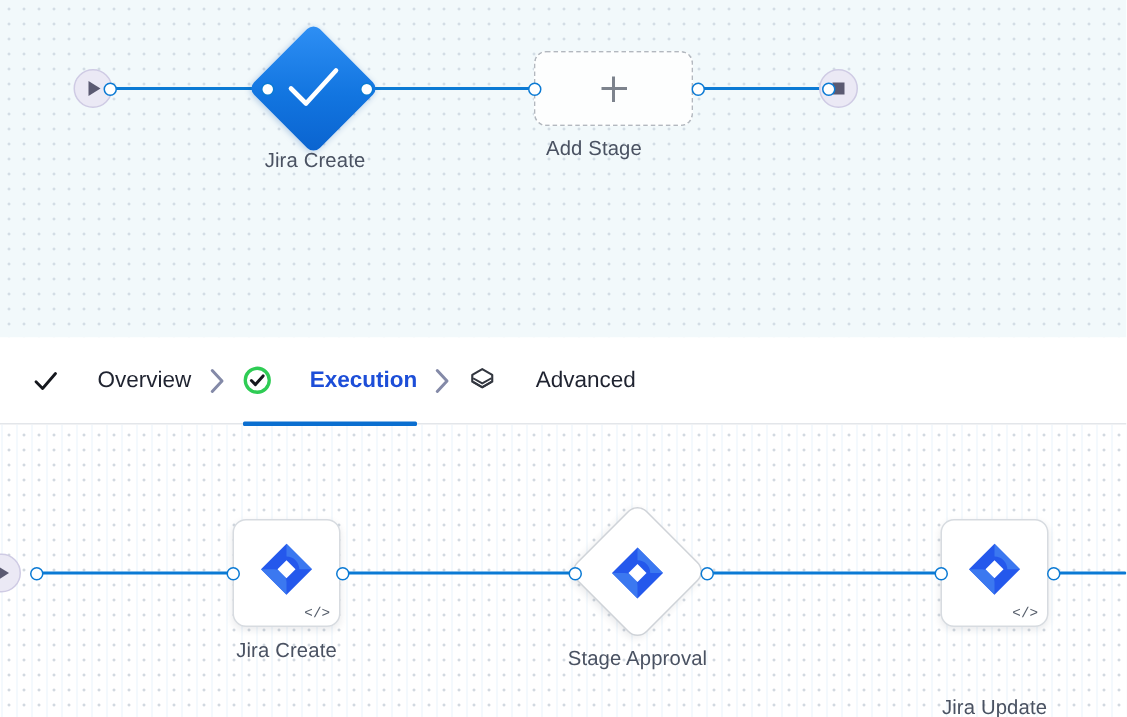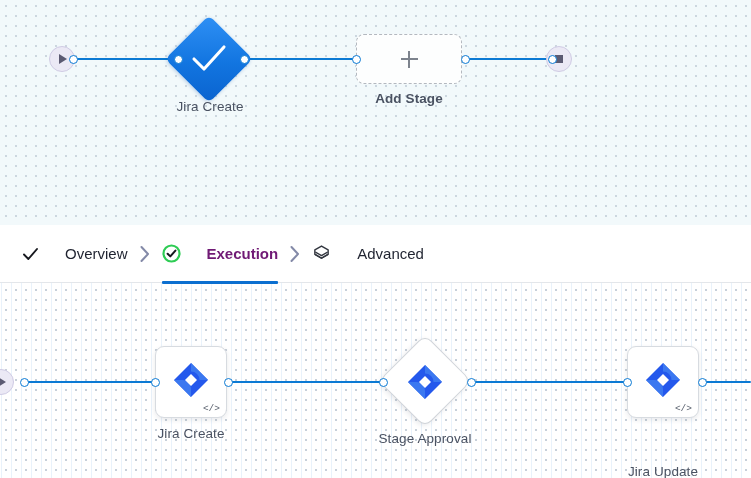--- a/index.html
+++ b/index.html
@@ -168,21 +168,21 @@
     gap: 26px;
     height: 100%;
     position: relative;
     cursor: pointer;
   }
   .tab-label {
     font-size: 15px;
     color: #1f2330;
     white-space: nowrap;
   }
-  .tab.active .tab-label { font-weight: bold; color: #701a75; }
+  .tab.active .tab-label { font-weight: bold; color: #1d4ed8; }
   .tab.active::after {
     content: "";
     position: absolute;
     left: 0; right: 0;
     bottom: -1.5px;
     height: 3px;
     background: #0b6fd0;
     border-radius: 1px;
   }
   .tab-chevron {
@@ -262,21 +262,21 @@
 
     <div class="diamond-check" style="left:178px; top:28px;"></div>
     <svg class="diamond-check-glyph" style="left:189px; top:43px;" width="40" height="31" viewBox="0 0 40 31">
       <path d="M5 16 L15 26 L35 4" fill="none" stroke="#ffffff" stroke-width="3.1" stroke-linecap="round" stroke-linejoin="round"></path>
     </svg>
     <div class="node-label" style="left:150px; top:99px; width:120px;">Jira Create</div>
 
     <div class="add-stage-box" style="left:356px; top:34px;">
       <span class="plus-icon"></span>
     </div>
-    <div class="node-label" style="left:349px; top:91px; width:120px;font-weight:bold;">Add Stage</div>
+    <div class="node-label" style="left:336px; top:91px; width:120px;">Add Stage</div>
 
     <div class="terminal" style="left:546px; top:46px;">
       <span class="sq-stop"></span>
     </div>
   </div>
 
   <div class="tabbar">
 
     <div class="tab" style="margin-left:22px;">
       <span class="tab-icon">

